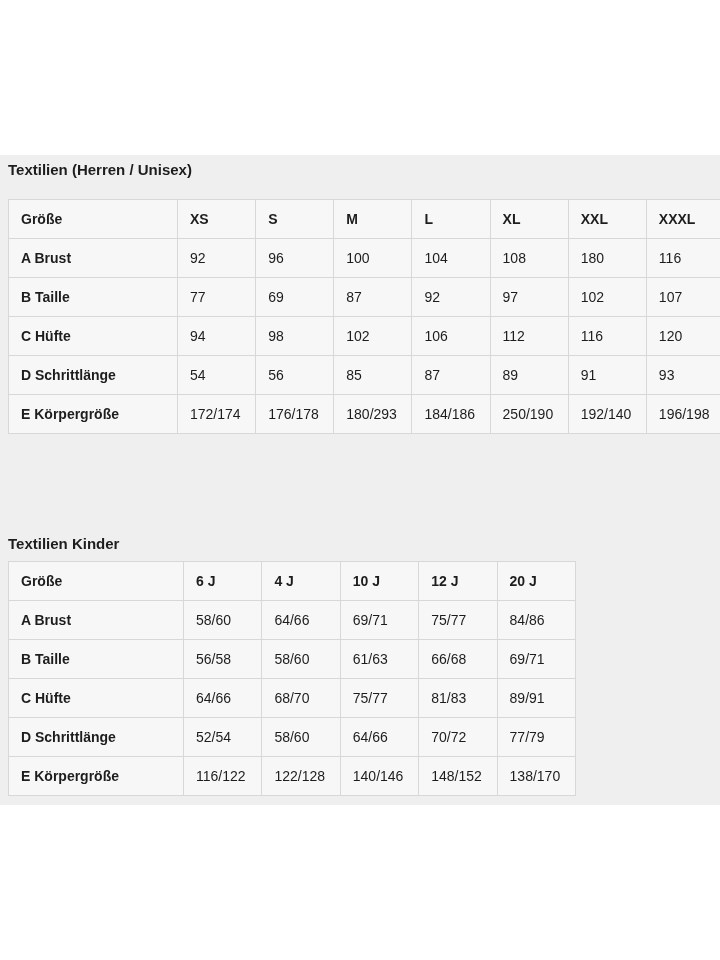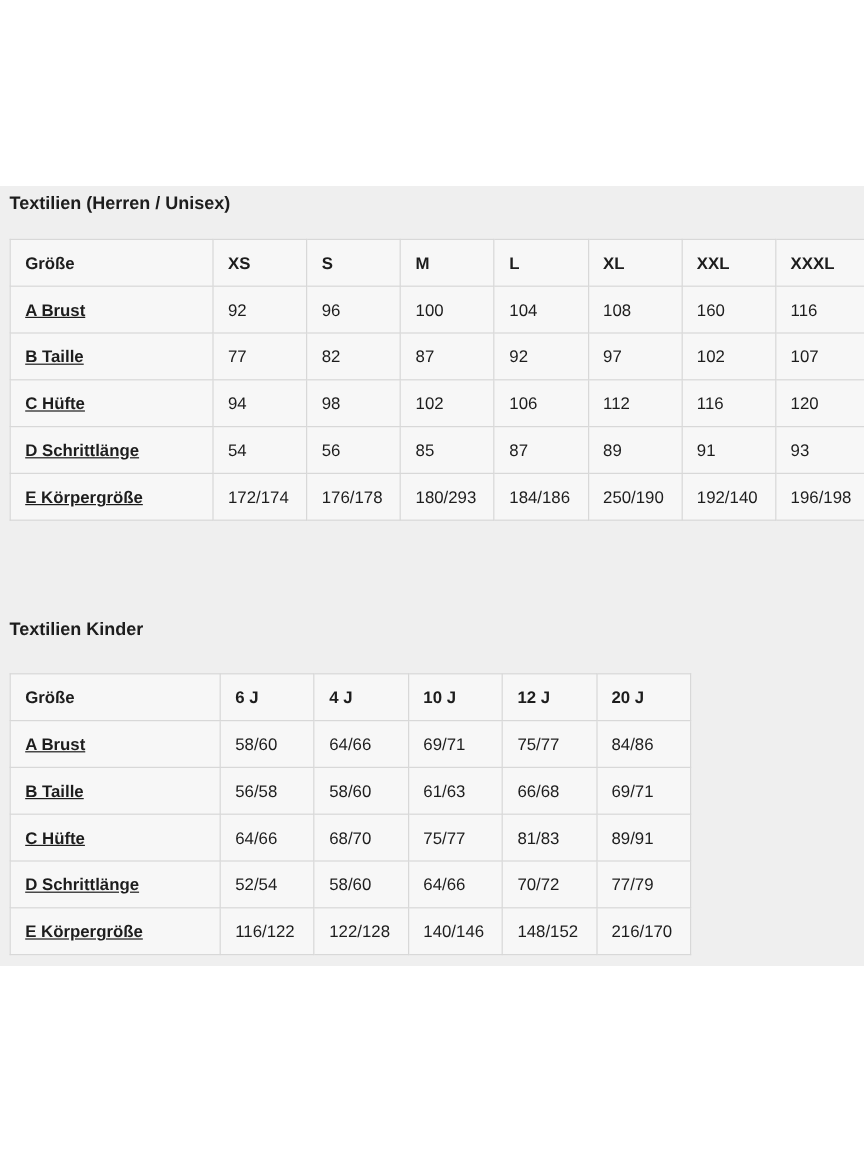--- a/index.html
+++ b/index.html
@@ -24,21 +24,21 @@
   .section-title {
     position: absolute;
     left: 8px;
     font-size: 15px;
     line-height: 16px;
     font-weight: bold;
     color: #1d1d1d;
     white-space: nowrap;
   }
   #title-1 { top: 7px; }
-  #title-2 { top: 362px; }
+  #title-2 { top: 381px; }
 
   table.size-table {
     position: absolute;
     border-collapse: collapse;
     table-layout: fixed;
     background: #f7f7f7;
   }
   #table-1 { top: 44px; left: 8px; width: 717px; }
   #table-2 { top: 406px; left: 8px; width: 568px; }
 
@@ -47,21 +47,21 @@
     height: 39px;
     padding: 0 4px 0 12px;
     text-align: left;
     vertical-align: middle;
     font-size: 14px;
     font-weight: normal;
     white-space: nowrap;
     overflow: hidden;
   }
   .size-table thead th { font-weight: bold; }
-  .size-table tbody th { font-weight: bold; text-decoration: underline; }
+  .size-table tbody th { font-weight: bold; }
   #table-1 .label-col { width: 169px; }
   #table-2 .label-col { width: 175px; }
 </style>
 </head>
 <body>
 
 <div class="panel">
 
   <div id="title-1" class="section-title">Textilien (Herren / Unisex)</div>
 
@@ -79,27 +79,27 @@
         </tr>
       </thead>
     <tbody>
         <tr>
           <th class="label-col">A Brust</th>
           <td>92</td>
           <td>96</td>
           <td>100</td>
           <td>104</td>
           <td>108</td>
-          <td>160</td>
+          <td>180</td>
           <td>116</td>
         </tr>
         <tr>
           <th class="label-col">B Taille</th>
           <td>77</td>
-          <td>82</td>
+          <td>69</td>
           <td>87</td>
           <td>92</td>
           <td>97</td>
           <td>102</td>
           <td>107</td>
         </tr>
         <tr>
           <th class="label-col">C Hüfte</th>
           <td>94</td>
           <td>98</td>
@@ -177,18 +177,18 @@
           <td>64/66</td>
           <td>70/72</td>
           <td>77/79</td>
         </tr>
         <tr>
           <th class="label-col">E Körpergröße</th>
           <td>116/122</td>
           <td>122/128</td>
           <td>140/146</td>
           <td>148/152</td>
-          <td>216/170</td>
+          <td>138/170</td>
         </tr>
       </tbody>
   </table>
 
 </div>
 
 </body></html>

